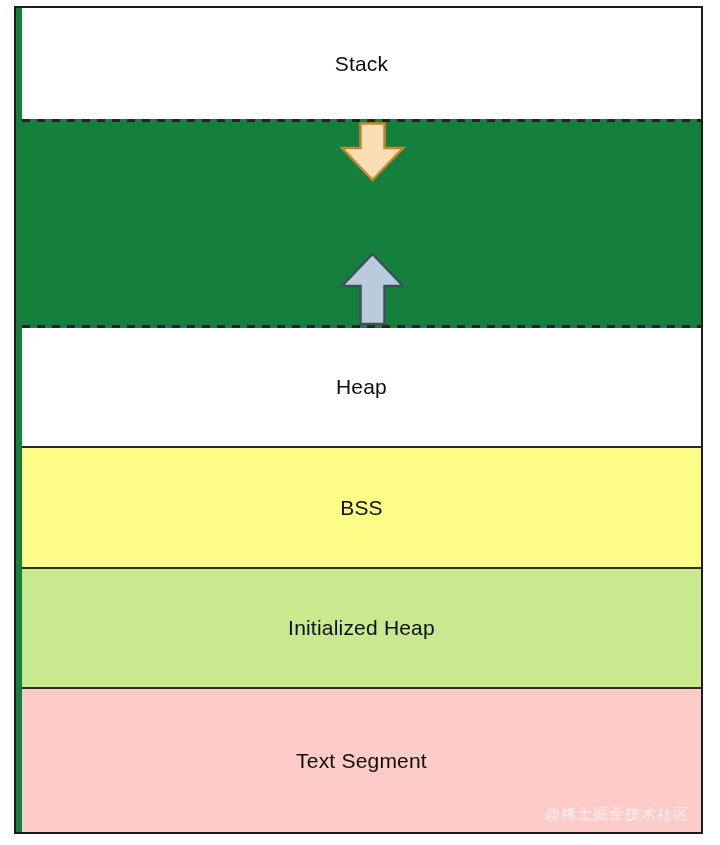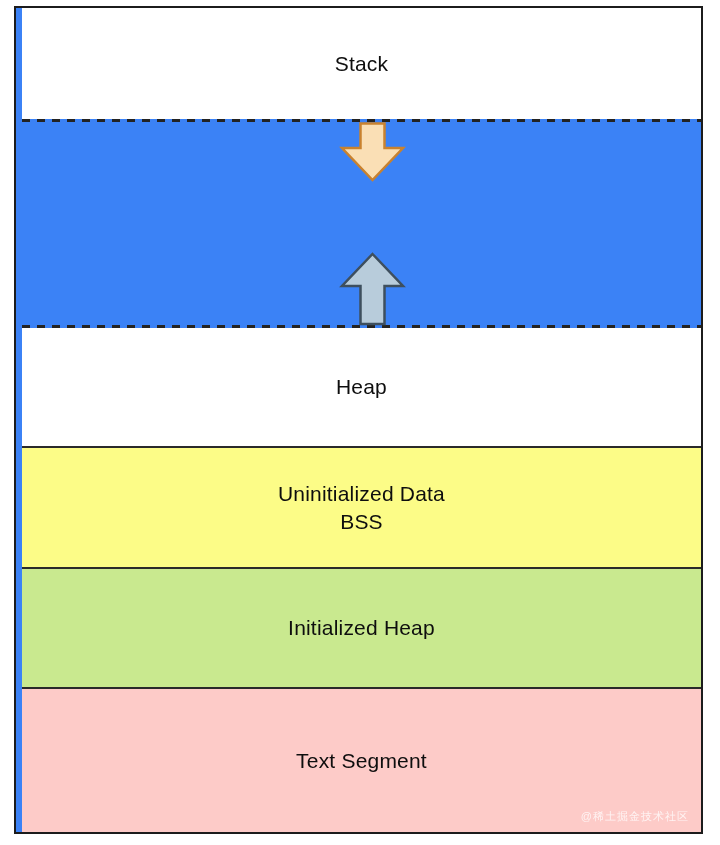--- a/index.html
+++ b/index.html
@@ -19,21 +19,21 @@
   .box {
     position: absolute;
     left: 14px;
     top: 6px;
     width: 689px;
     height: 828px;
     border: 2px solid #1c1c1c;
     box-sizing: border-box;
     display: flex;
     flex-direction: column;
-    background: #3b82f6;
+    background: #15803d;
     padding-left: 6px;
   }
   .region {
     position: relative;
     flex: none;
     display: flex;
     flex-direction: column;
     align-items: center;
     justify-content: center;
     font-size: 21px;
@@ -78,21 +78,21 @@
   .arrow-up {
     left: 317px;
     top: 130px;
     width: 67px;
     height: 74px;
   }
   .watermark {
     position: absolute;
     right: 12px;
     bottom: 8px;
-    font-size: 11px;
+    font-size: 15px;
     letter-spacing: 1px;
     color: rgba(255, 255, 255, 0.78);
   }
 </style>
 </head>
 <body>
 
 <div class="canvas">
   <div class="box">
 
@@ -111,21 +111,20 @@
       </svg>
     </div>
 
     <div class="dash-line"></div>
 
     <div class="region region-heap" style="background: rgb(255, 255, 255);">
       <span>Heap</span>
     </div>
 
     <div class="region region-bss" style="background: rgb(252, 252, 135);">
-      <span>Uninitialized Data</span>
       <span>BSS</span>
     </div>
 
     <div class="region region-data" style="background: rgb(201, 233, 143);">
       <span>Initialized Heap</span>
     </div>
 
     <div class="region region-text" style="background: rgb(253, 203, 200);">
       <span>Text Segment</span>
       <div class="watermark">@稀土掘金技术社区</div>

